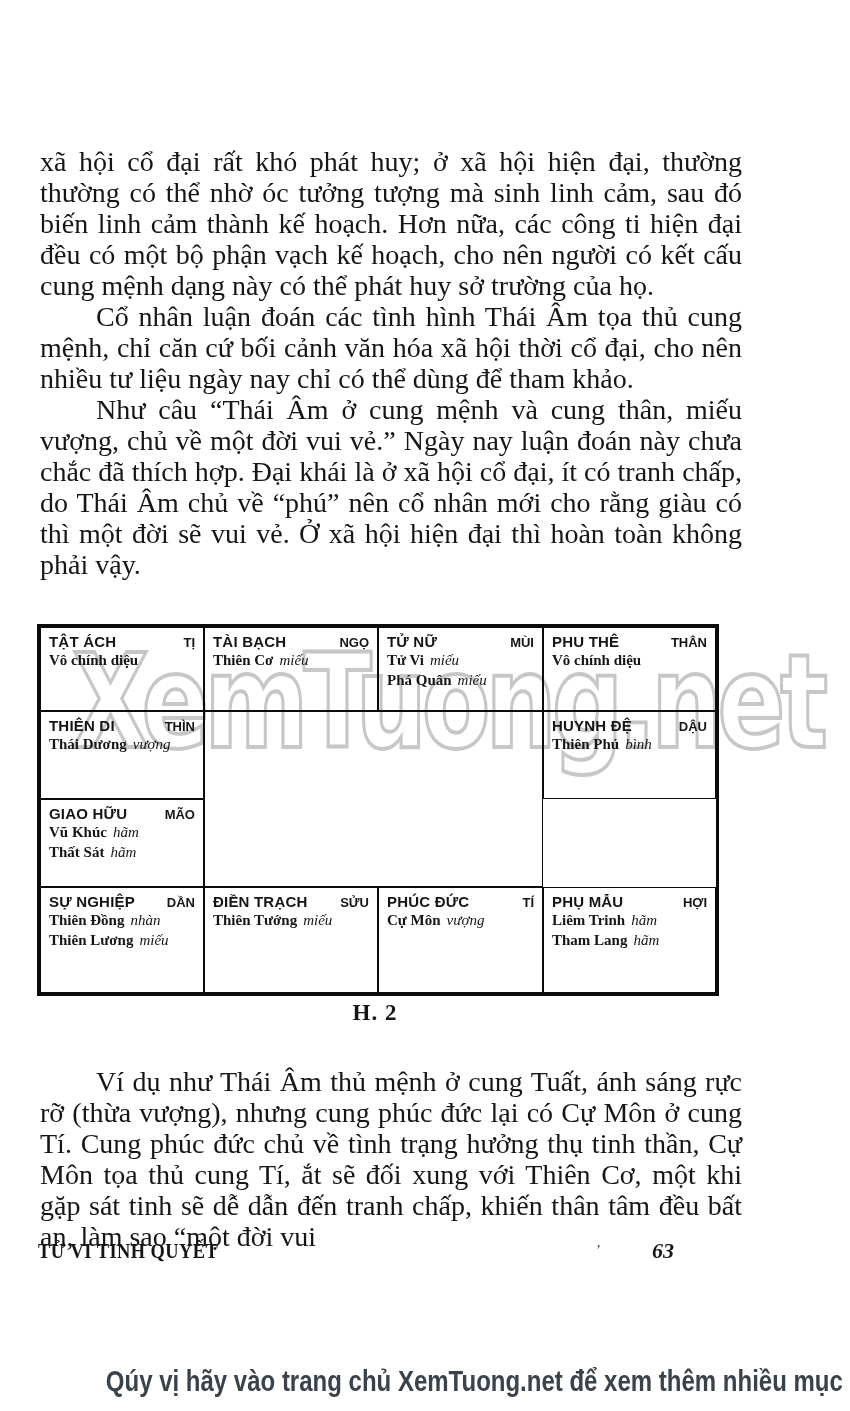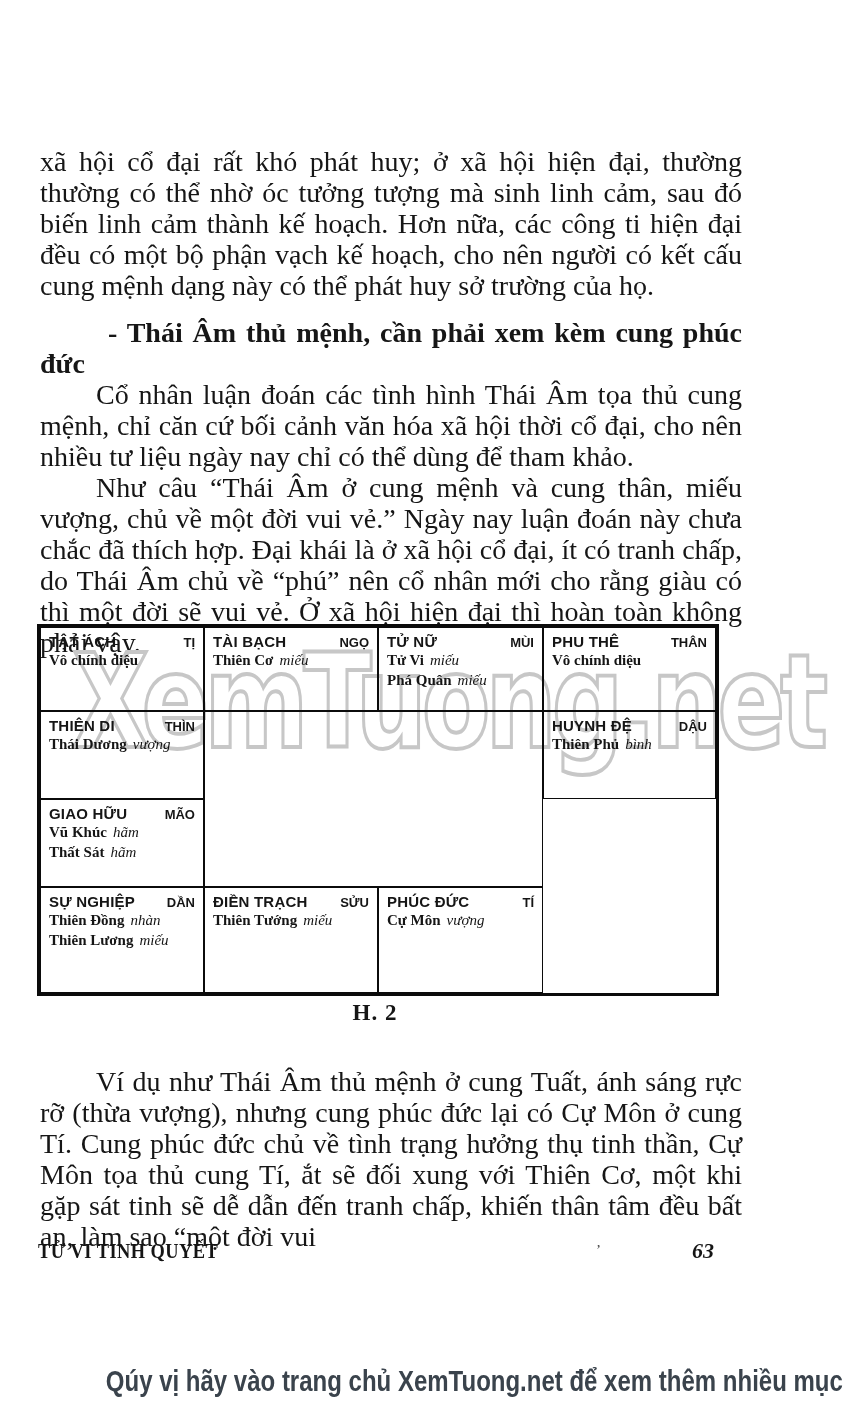--- a/index.html
+++ b/index.html
@@ -39,35 +39,34 @@
              letter-spacing:-5px;color:rgba(255,255,255,.55);
              -webkit-text-stroke:3px #c7c7c7;
              transform:scaleY(1.3);transform-origin:top left;}
 
   
   .caption{position:absolute;left:37px;top:1000px;width:676px;text-align:center;
            font-weight:bold;font-size:23px;letter-spacing:1px;}
   .footer-title{position:absolute;left:38px;top:1240px;font-weight:bold;font-size:20px;
                 letter-spacing:.5px;transform:scaleX(.92);transform-origin:left top;}
   .footer-tick{position:absolute;left:596px;top:1242px;font-size:15px;color:#444;}
-  .page-num{position:absolute;left:692px;top:1238px;font-weight:bold;font-style:italic;
+  .page-num{position:absolute;left:652px;top:1238px;font-weight:bold;font-style:italic;
             font-size:22px;}
   .banner{position:absolute;left:0;top:1364px;width:850px;text-align:center;}
   .banner-inner{display:inline-block;font-family:"Liberation Sans",sans-serif;
                 font-weight:bold;font-size:30px;color:#3a434c;white-space:nowrap;
                 transform:scaleX(.8);transform-origin:center top;}
 </style>
 </head>
 <body>
 
 <div id="page">
 
   <div class="textblock" style="top:146px;">
     <p class="para">xã hội cổ đại rất khó phát huy; ở xã hội hiện đại, thường thường có thể nhờ óc tưởng tượng mà sinh linh cảm, sau đó biến linh cảm thành kế hoạch. Hơn nữa, các công ti hiện đại đều có một bộ phận vạch kế hoạch, cho nên người có kết cấu cung mệnh dạng này có thể phát huy sở trường của họ.</p>
-    <p class="heading">- Thái Âm thủ mệnh, cần phải xem kèm cung phúc đức</p>
     <p class="para indent">Cổ nhân luận đoán các tình hình Thái Âm tọa thủ cung mệnh, chỉ căn cứ bối cảnh văn hóa xã hội thời cổ đại, cho nên nhiều tư liệu ngày nay chỉ có thể dùng để tham khảo.</p>
     <p class="para indent">Như câu “Thái Âm ở cung mệnh và cung thân, miếu vượng, chủ về một đời vui vẻ.” Ngày nay luận đoán này chưa chắc đã thích hợp. Đại khái là ở xã hội cổ đại, ít có tranh chấp, do Thái Âm chủ về “phú” nên cổ nhân mới cho rằng giàu có thì một đời sẽ vui vẻ. Ở xã hội hiện đại thì hoàn toàn không phải vậy.</p>
   </div>
 
   <div class="watermark">XemTuong.net</div>
 
   <div class="chart">
 
     <div class="cell a0">
       <div class="cell-head">
@@ -155,20 +154,28 @@
 
     <div class="cell a10">
       <div class="cell-head">
           <span class="palace">PHÚC ĐỨC</span>
           <span class="branch">TÍ</span>
         </div>
       <div class="star-line auto-hide"><span class="star-name">Cự Môn</span><span class="star-grade">vượng</span></div>
 
     </div>
 
+    <div class="cell a11">
+      <div class="cell-head">
+          <span class="palace">PHỤ MẪU</span>
+          <span class="branch">HỢI</span>
+        </div>
+      <div class="star-line auto-hide"><span class="star-name">Liêm Trinh</span><span class="star-grade">hãm</span></div>
+      <div class="star-line auto-hide"><span class="star-name">Tham Lang</span><span class="star-grade">hãm</span></div>
+    </div>
 
   </div>
 
   <div class="caption">H. 2</div>
 
   <div class="textblock" style="top:1066px;">
     <p class="para indent">Ví dụ như Thái Âm thủ mệnh ở cung Tuất, ánh sáng rực rỡ (thừa vượng), nhưng cung phúc đức lại có Cự Môn ở cung Tí. Cung phúc đức chủ về tình trạng hưởng thụ tinh thần, Cự Môn tọa thủ cung Tí, ắt sẽ đối xung với Thiên Cơ, một khi gặp sát tinh sẽ dễ dẫn đến tranh chấp, khiến thân tâm đều bất an, làm sao “một đời vui</p>
   </div>
 
   <div class="footer-title">TỬ VI TINH QUYẾT</div>

